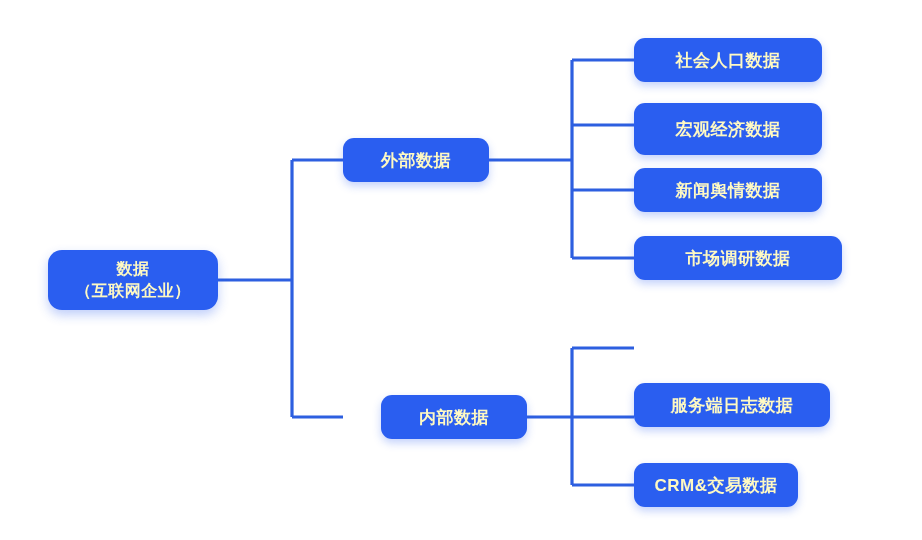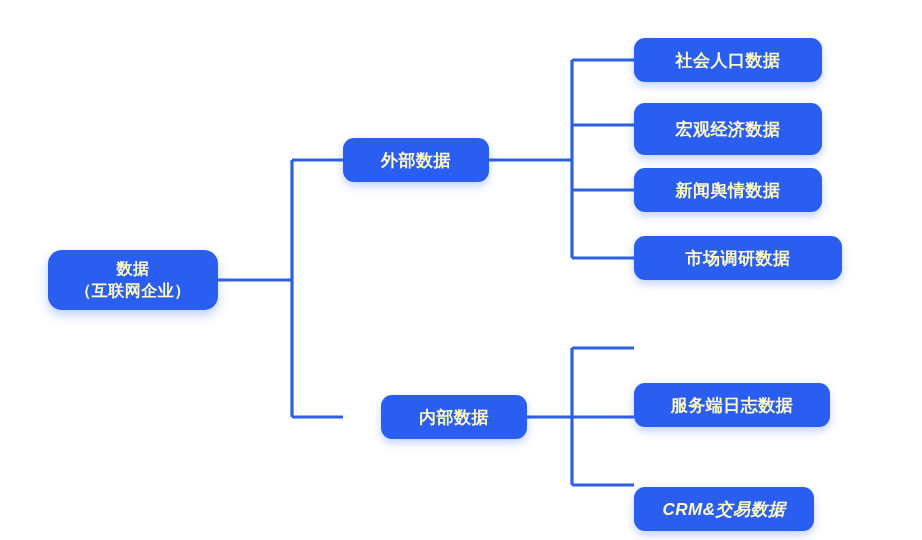--- a/index.html
+++ b/index.html
@@ -122,17 +122,17 @@
 
   <div class="node node-leaf" style="left:634px; top:236px; width:208px; height:44px;">
     <span>市场调研数据</span>
   </div>
 
 
   <div class="node node-leaf" style="left:634px; top:383px; width:196px; height:44px;">
     <span>服务端日志数据</span>
   </div>
 
-  <div class="node node-leaf" style="left:634px; top:487px; width:180px; height:44px;font-style:italic;">
+  <div class="node node-leaf" style="left:634px; top:463px; width:164px; height:44px;">
     <span>CRM&amp;交易数据</span>
   </div>
 
 </div>
 
 </body></html>

